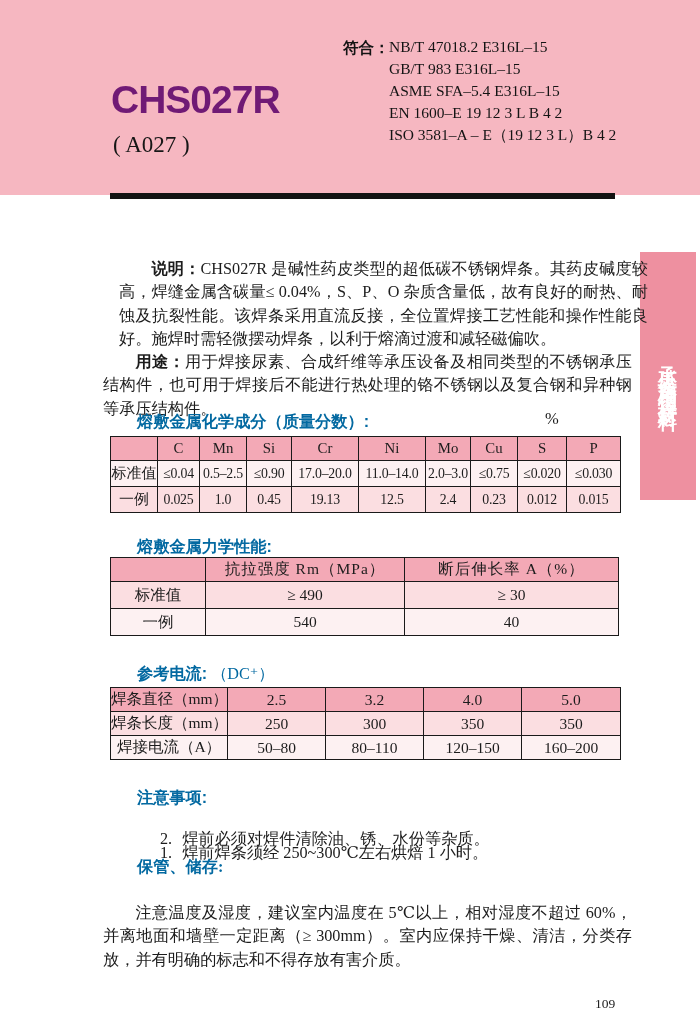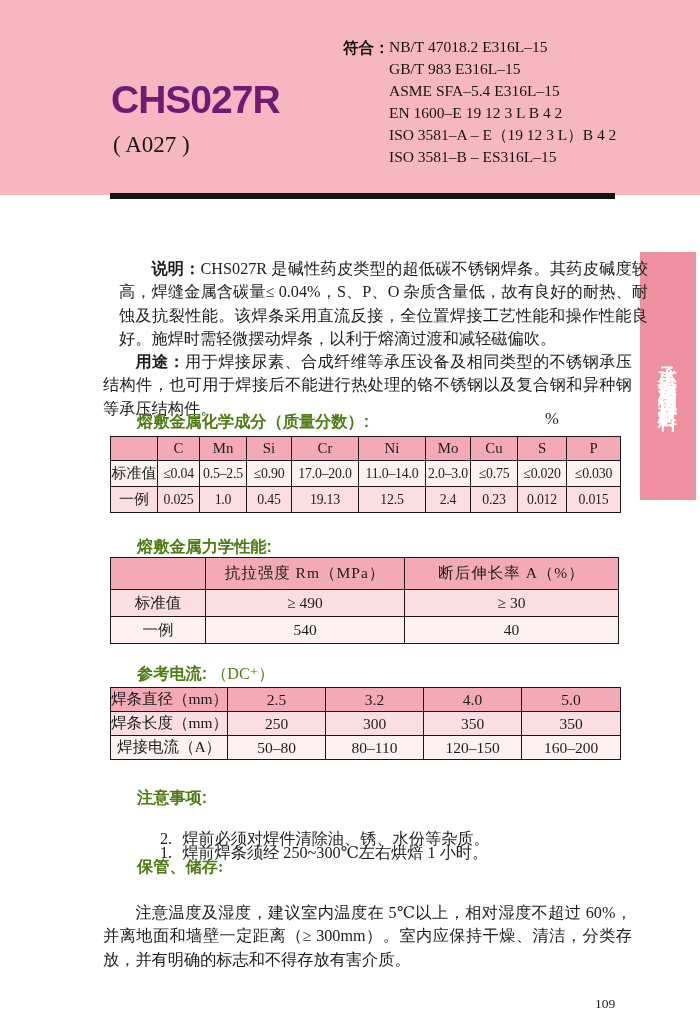--- a/index.html
+++ b/index.html
@@ -44,21 +44,21 @@
     position:absolute; left:103px; width:529px;
     font-size:16.2px; line-height:23.2px; text-align:justify; text-indent:2em;
   }
   .para .lead { font-family:"Liberation Sans","DejaVu Sans",sans-serif; font-weight:bold; }
   #para-shuoming { top:241px;margin-left:16px; }
   #para-yongtu   { top:334px; }
 
   .sec-title {
     position:absolute; left:137px;
     font-family:"Liberation Sans","DejaVu Sans",sans-serif;
-    font-weight:bold; font-size:16.2px; color:#4d7c0f; white-space:nowrap;
+    font-weight:bold; font-size:16.2px; color:#0369a1; white-space:nowrap;
   }
   .sec-title .suffix { font-family:"Liberation Serif","DejaVu Serif",serif; font-weight:normal; margin-left:4px; }
   #t1-title { top:411px; }
   #t1-unit  { position:absolute; left:545px; top:409px; font-size:16.5px; }
   #t2-title { top:536px; }
   #t3-title { top:663px; }
 
   
   table { border-collapse:collapse; position:absolute; table-layout:fixed; border:1.5px solid #1a1a1a; }
   th,td {
@@ -69,21 +69,21 @@
   .row-pink  { background:#fbdee1; }
   .row-light { background:#fdf1f2; }
 
   #t1 { left:110px; top:436px; width:510px; font-size:14.8px; }
   #t1 thead tr { height:24px; }
   #t1 tbody tr { height:26px; }
   #t1 tbody td { font-size:13.8px; letter-spacing:-0.2px; }
   #t1 tbody th { font-size:15px; }
 
   #t2 { left:110px; top:557px; width:508px; font-size:15.5px; }
-  #t2 thead tr { height:32px;border-radius:9px; }
+  #t2 thead tr { height:24px;border-radius:9px; }
   #t2 thead th { letter-spacing:1px; }
   #t2 tbody tr { height:27px; }
 
   #t3 { left:110px; top:687px; width:510px; font-size:15.5px; }
   #t3 tr { height:24px; }
 
   
   #notes-title   { top:787px; }
   .note-item { position:absolute; left:160px; width:470px; font-size:16.2px; line-height:22px; white-space:nowrap; }
   .note-item .num { margin-right:10px; }
@@ -105,21 +105,20 @@
     <div class="brand-model">CHS027R</div>
     <div class="brand-alias">( A027 )</div>
     <div class="standards">
       <span class="standards-label">符合：</span>
       <div class="standards-list">
         <div class="std-line">NB/T 47018.2 E316L–15</div>
         <div class="std-line">GB/T 983 E316L–15</div>
         <div class="std-line">ASME SFA–5.4 E316L–15</div>
         <div class="std-line">EN 1600–E 19 12 3 L B 4 2</div>
         <div class="std-line">ISO 3581–A – E（19 12 3 L）B 4 2</div>
-        <div class="std-line">ISO 3581–B – ES316L–15</div>
       </div>
     </div>
   </div>
   <div class="divider"></div>
 
   <div class="side-tab">
     <span>承压设备用钢焊接材料</span>
   </div>
 
   <p class="para" id="para-shuoming">

